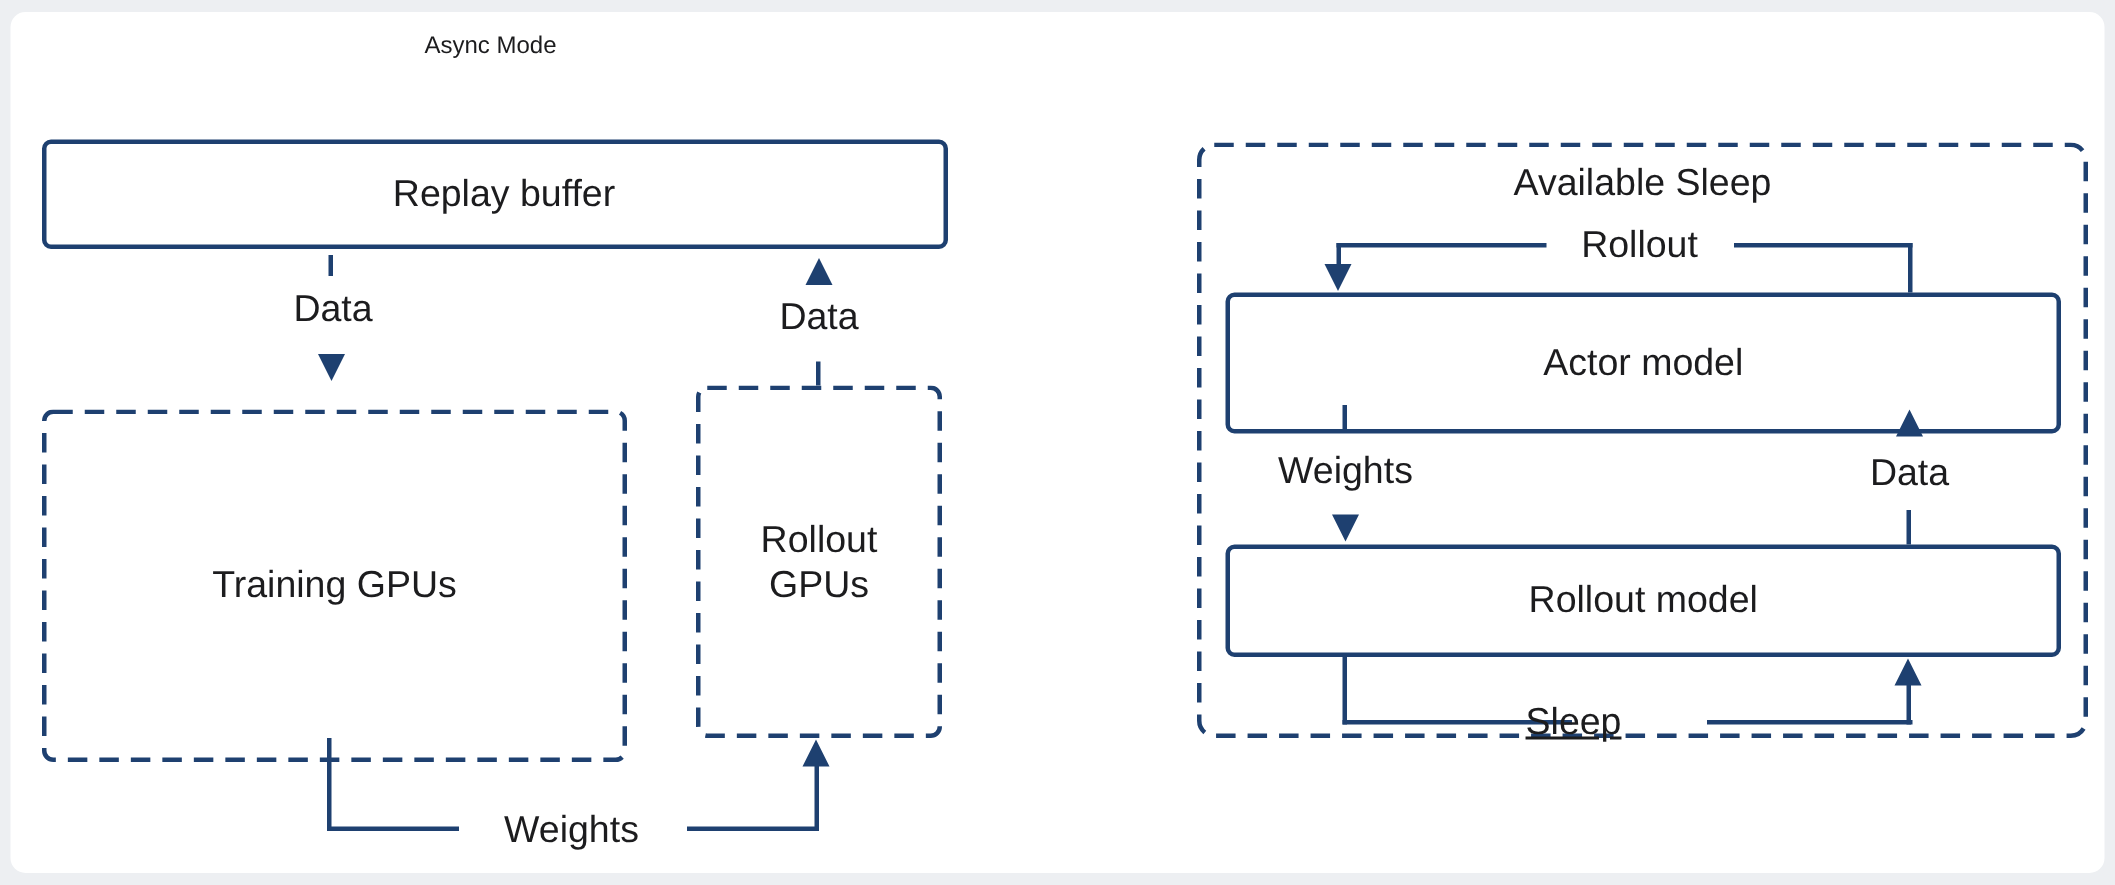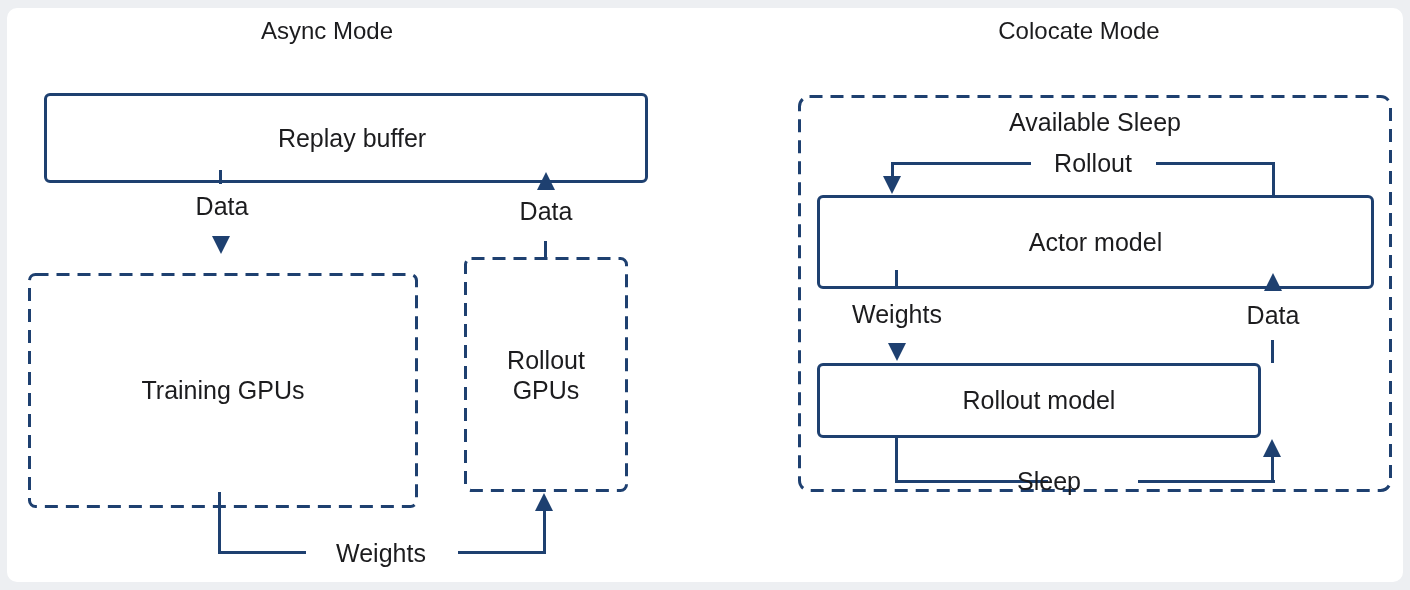--- a/index.html
+++ b/index.html
@@ -8,21 +8,21 @@
     --bg:#edeff2;
     --card:#ffffff;
   }
   *{margin:0;padding:0;box-sizing:border-box;}
   html,body{width:1410px;height:590px;background:var(--bg);
     font-family:"Liberation Sans","DejaVu Sans",sans-serif;color:var(--text);}
   .canvas{position:absolute;left:0;top:0;width:1410px;height:590px;background:var(--bg);overflow:hidden;}
   .card{position:absolute;left:7px;top:8px;width:1396px;height:574px;background:var(--card);border-radius:10px;}
   .label{position:absolute;font-size:25px;line-height:28px;white-space:nowrap;
     transform:translateX(-50%);text-align:center;color:var(--text);}
-  .title{font-size:24px;}
+  .title{font-size:16px;}
   .boxlabel{display:flex;align-items:center;justify-content:center;
     font-size:25px;text-align:center;color:var(--text);width:100%;height:100%;}
   .solidbox{position:absolute;border:3px solid var(--line);border-radius:6px;background:var(--card);}
   .dashbox{position:absolute;}
   .dashbox svg{position:absolute;left:0;top:0;}
   .dashbox .boxlabel{position:absolute;left:0;top:0;}
   .hline{position:absolute;height:3px;background:var(--line);}
   .vline{position:absolute;width:3px;background:var(--line);}
   .arr-down{position:absolute;width:0;height:0;
     border-left:9px solid transparent;border-right:9px solid transparent;
@@ -33,21 +33,21 @@
   .wrap2{white-space:normal;width:130px;margin:0 auto;line-height:30px;}
 </style>
 </head>
 <body>
 
 <div class="canvas">
   <div class="card"></div>
 
   <div class="label title" style="left:327px;top:17px;">Async Mode</div>
 
-  <div class="solidbox" style="left:44px;top:93px;width:604px;height:90px;padding-left:12px;">
+  <div class="solidbox" style="left:28px;top:93px;width:604px;height:73px;padding-left:12px;">
     <div class="boxlabel">Replay buffer</div>
   </div>
 
   <div class="vline" style="left:219px;top:170px;height:14px;"></div>
   <div class="label" style="left:222px;top:192px;">Data</div>
   <div class="arr-down" style="left:212px;top:236px;"></div>
 
   <div class="arr-up" style="left:537px;top:172px;"></div>
   <div class="label" style="left:546px;top:197px;">Data</div>
   <div class="vline" style="left:544px;top:241px;height:16px;"></div>
@@ -68,21 +68,20 @@
     </div>
   </div>
 
   <div class="vline" style="left:218px;top:492px;height:62px;"></div>
   <div class="hline" style="left:218px;top:551px;width:88px;"></div>
   <div class="label" style="left:381px;top:539px;">Weights</div>
   <div class="hline" style="left:458px;top:551px;width:88px;"></div>
   <div class="vline" style="left:543px;top:508px;height:46px;"></div>
   <div class="arr-up" style="left:535px;top:493px;"></div>
 
-  <div class="label title" style="left:1079px;top:17px;">Colocate Mode</div>
 
   <div class="dashbox" style="left:798px;top:95px;width:594px;height:397px;">
     <svg width="594" height="397">
       <rect x="1.5" y="1.5" width="591" height="394" rx="10" fill="none" style="stroke:var(--line)" stroke-width="3" stroke-dasharray="13 8"></rect>
     </svg>
   </div>
   <div class="label" style="left:1095px;top:108px;">Available Sleep</div>
 
   <div class="hline" style="left:891px;top:162px;width:140px;"></div>
   <div class="label" style="left:1093px;top:149px;">Rollout</div>
@@ -96,23 +95,23 @@
   </div>
 
   <div class="vline" style="left:895px;top:270px;height:18px;"></div>
   <div class="label" style="left:897px;top:300px;">Weights</div>
   <div class="arr-down" style="left:888px;top:343px;"></div>
 
   <div class="arr-up" style="left:1264px;top:273px;"></div>
   <div class="label" style="left:1273px;top:301px;">Data</div>
   <div class="vline" style="left:1271px;top:340px;height:23px;"></div>
 
-  <div class="solidbox" style="left:817px;top:363px;width:444px;height:75px;">
+  <div class="solidbox" style="left:817px;top:363px;width:557px;height:75px;">
     <div class="boxlabel">Rollout model</div>
   </div>
 
   <div class="vline" style="left:895px;top:438px;height:45px;"></div>
   <div class="hline" style="left:895px;top:480px;width:153px;"></div>
-  <div class="label" style="left:1049px;top:467px;">Sleep</div>
+  <div class="label" style="left:1049px;top:467px;text-decoration:underline;">Sleep</div>
   <div class="hline" style="left:1138px;top:480px;width:137px;"></div>
   <div class="vline" style="left:1271px;top:452px;height:31px;"></div>
   <div class="arr-up" style="left:1263px;top:439px;"></div>
 </div>
 
 </body></html>

